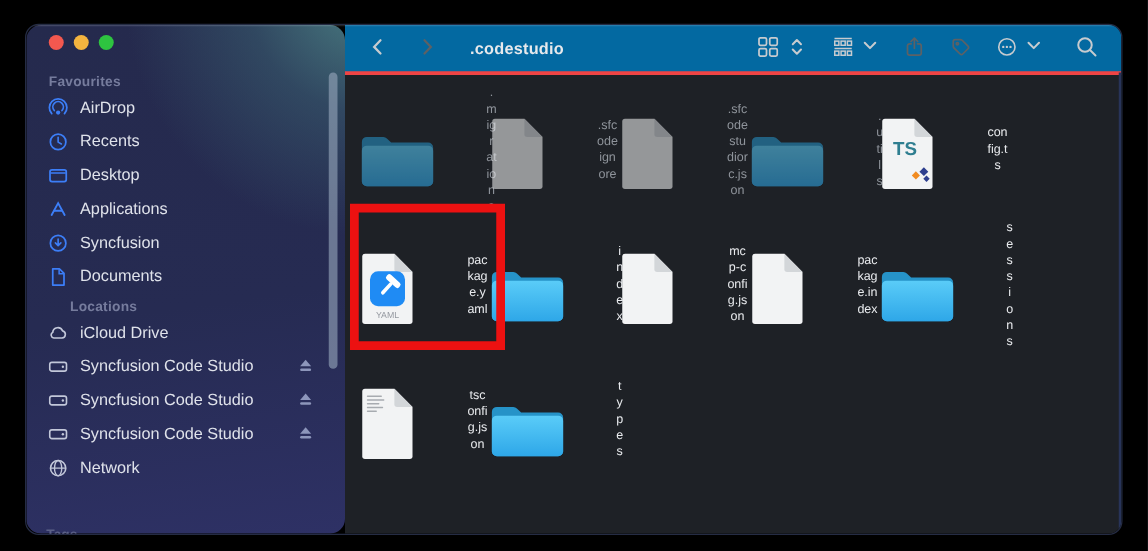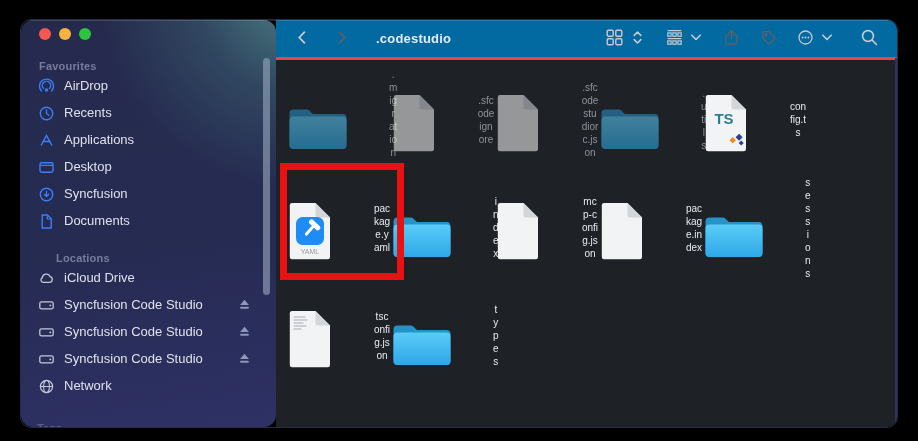--- a/index.html
+++ b/index.html
@@ -25,21 +25,21 @@
     background:
       radial-gradient(150% 95% at 106% -6%, rgba(76,130,133,.95) 0%, rgba(58,96,112,.55) 24%, rgba(41,52,92,0) 50%),
       linear-gradient(172deg,#252a4d 0%,#262b52 55%,#2e3165 100%);
     border-radius: 12px;
   }
   .traffic{position:absolute;left:18px;top:8px;display:flex;gap:8px;}
   .traffic .dot{width:12px;height:12px;border-radius:50%;}
   .side-content{padding:40px 0 0 16px;}
   .side-header{font-size:11px;font-weight:bold;color:#767c9d;margin:0 0 6px 2px;letter-spacing:.2px;}
   .side-section{margin-bottom:0;}
-  .side-section + .side-section .side-header{margin-top:12px;padding-left:17px;}
+  .side-section + .side-section .side-header{padding-left:17px;}
   .side-item{display:flex;height:27px;gap:9px;padding-right:24px;
     color:#dfe2ea;font-size:13px;cursor:default;border-radius:6px;}
   .side-item .ic{width:18px;flex:none;display:flex;justify-content:center;}
   .side-item .lbl{white-space:nowrap;overflow:hidden;}
   .side-item .eject{margin-left:auto;flex:none;display:flex;}
   .side-scrollbar{position:absolute;right:6px;top:38px;width:7px;height:237px;
     border-radius:4px;background:rgba(150,166,188,.62);}
   .side-tags{position:absolute;bottom:-7px;left:16px;font-size:11px;font-weight:bold;color:#5b6087;}
 
   
@@ -106,36 +106,36 @@
               <svg width="17" height="17" viewBox="0 0 17 17">
                 <circle cx="8.5" cy="8.5" r="6.2" fill="none" stroke="#3c7ef7" stroke-width="1.4"></circle>
                 <path d="M8.5 4.8v3.9l2.6 1.5" fill="none" stroke="#3c7ef7" stroke-width="1.3" stroke-linecap="round"></path>
               </svg>
             </span>
             <span class="lbl">Recents</span>
           </div>
           <div class="side-item">
             <span class="ic">
               <svg width="17" height="17" viewBox="0 0 17 17">
+                <rect x="2" y="3.8" width="13" height="9.4" rx="1.6" fill="none" stroke="#3c7ef7" stroke-width="1.4"></rect>
+                <path d="M2.4 6.4h12.2" stroke="#3c7ef7" stroke-width="1.3"></path>
+              </svg>
+            </span>
+            <span class="lbl">Desktop</span>
+          </div>
+          <div class="side-item">
+            <span class="ic">
+              <svg width="17" height="17" viewBox="0 0 17 17">
                 <g fill="none" stroke="#3c7ef7" stroke-width="1.5" stroke-linecap="round">
                   <path d="M3.3 13L8.5 3.5 13.7 13"></path>
                   <path d="M5.3 9.6h6.4"></path>
                 </g>
               </svg>
             </span>
             <span class="lbl">Applications</span>
-          </div>
-          <div class="side-item">
-            <span class="ic">
-              <svg width="17" height="17" viewBox="0 0 17 17">
-                <rect x="2" y="3.8" width="13" height="9.4" rx="1.6" fill="none" stroke="#3c7ef7" stroke-width="1.4"></rect>
-                <path d="M2.4 6.4h12.2" stroke="#3c7ef7" stroke-width="1.3"></path>
-              </svg>
-            </span>
-            <span class="lbl">Desktop</span>
           </div>
           <div class="side-item">
             <span class="ic">
               <svg width="17" height="17" viewBox="0 0 17 17">
                 <circle cx="8.5" cy="8.5" r="6.2" fill="none" stroke="#3c7ef7" stroke-width="1.4"></circle>
                 <path d="M8.5 5.2v5M6.3 8.3l2.2 2.2 2.2-2.2" fill="none" stroke="#3c7ef7" stroke-width="1.3" stroke-linecap="round" stroke-linejoin="round"></path>
               </svg>
             </span>
             <span class="lbl">Syncfusion</span>
           </div>

